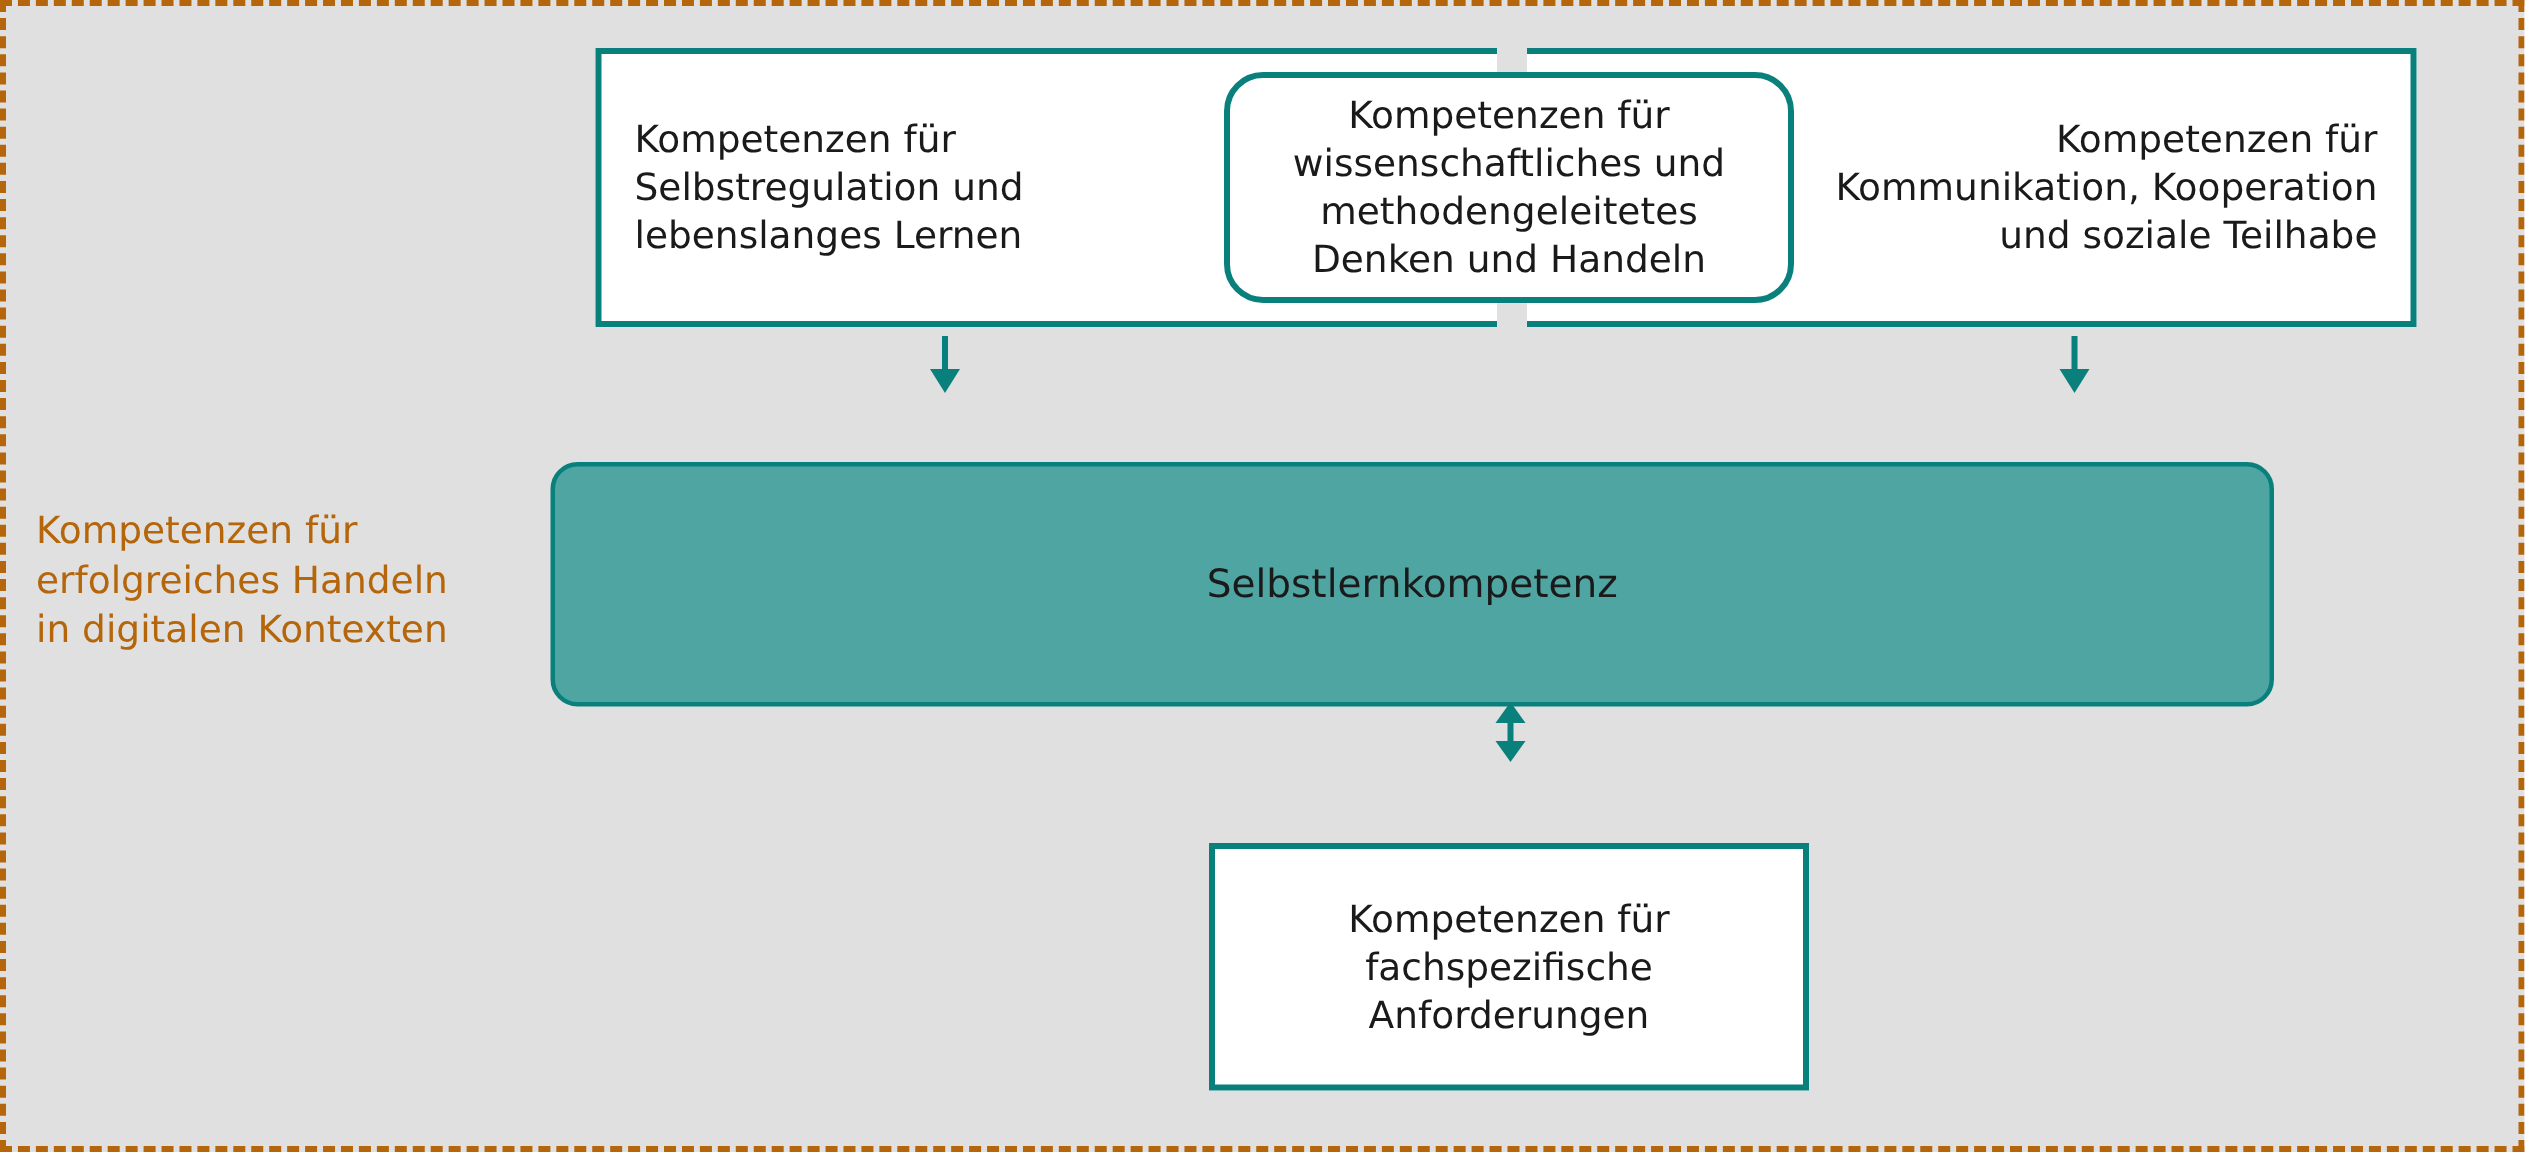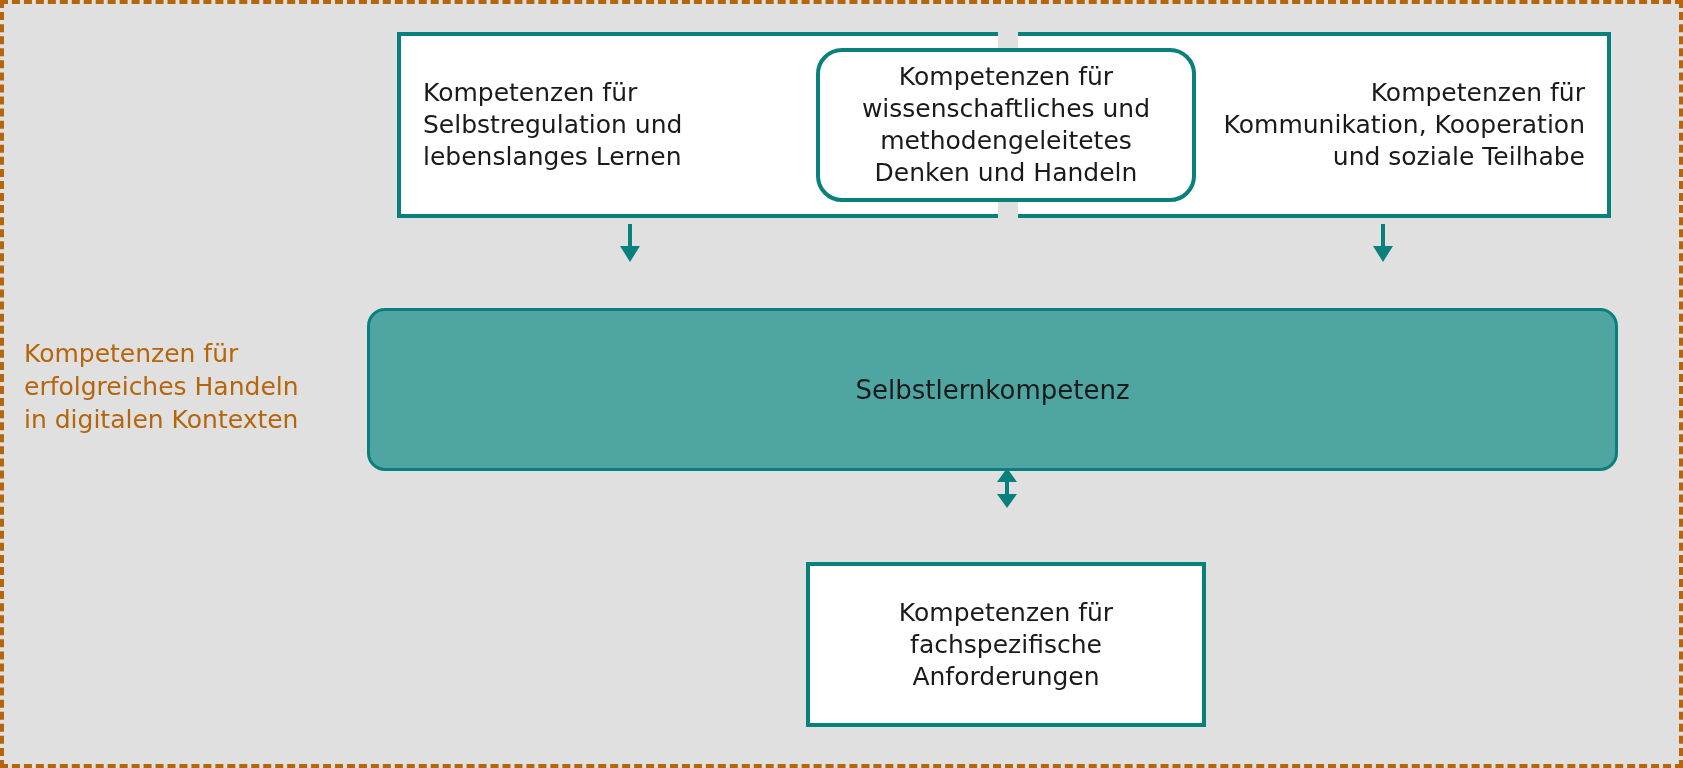--- a/index.html
+++ b/index.html
@@ -68,21 +68,21 @@
     z-index: 3;
   }
   #seam-top    { left: 994px; top: 26px;  width: 20px; height: 22px; }
   #seam-bottom { left: 994px; top: 194px; width: 20px; height: 24px; }
 
   
   #main-bar {
     position: absolute;
     left: 363px;
     top: 304px;
-    width: 1251px;
+    width: 1149px;
     height: 163px;
     box-sizing: border-box;
     background: #4fa5a2;
     border: 3px solid #0a807d;
     border-radius: 18px;
     display: flex;
     align-items: center;
     justify-content: center;
     font-size: 26px;
     color: #1a1a1a;

